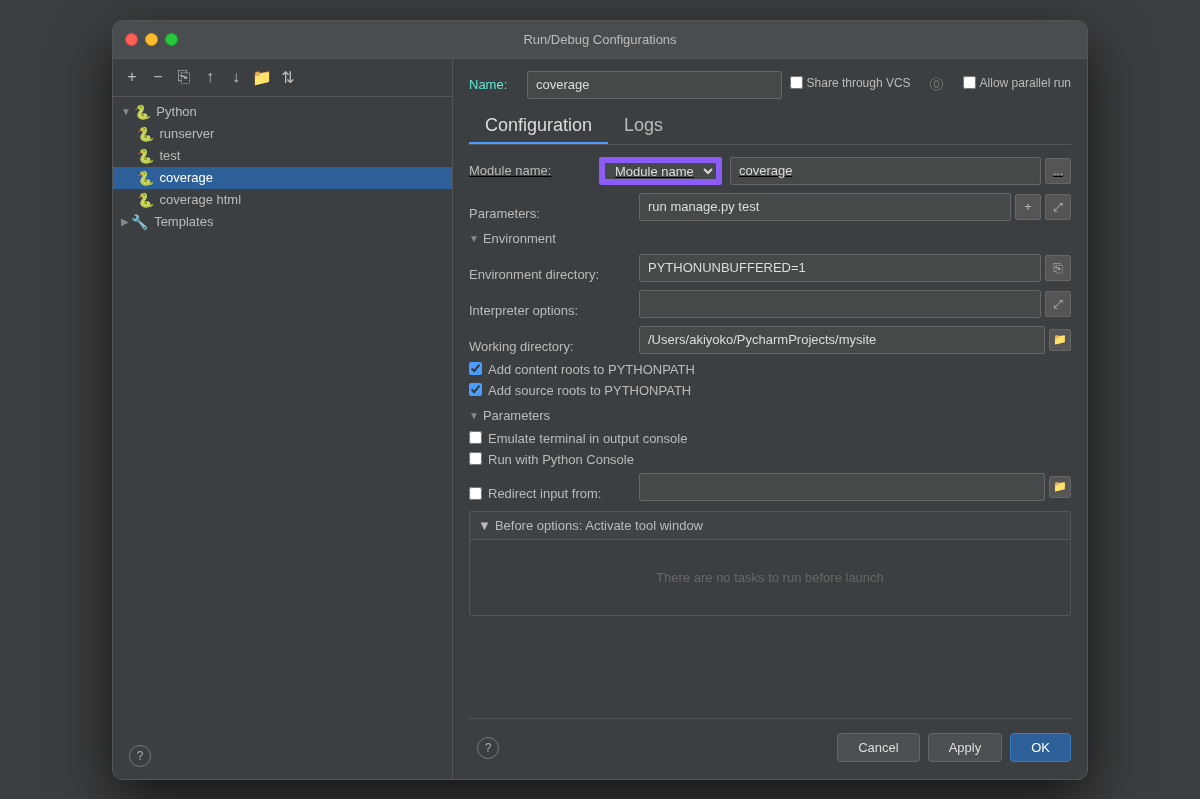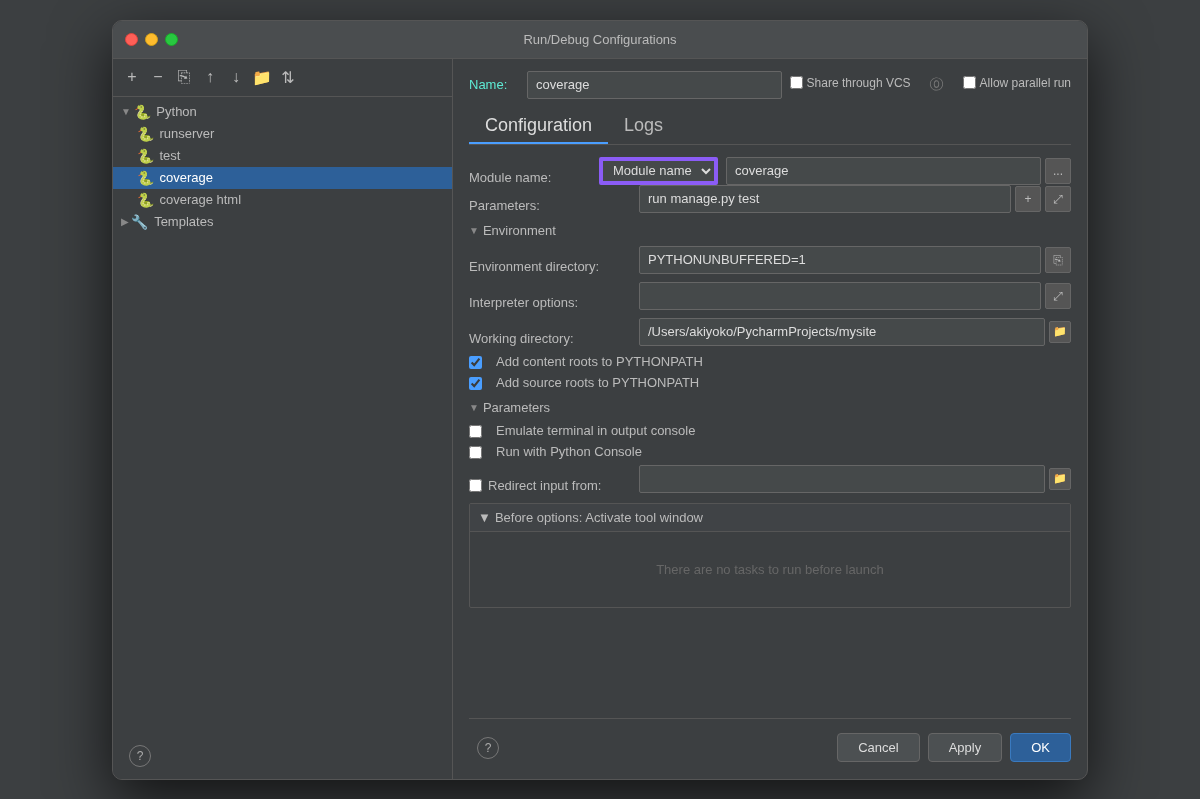--- a/index.html
+++ b/index.html
@@ -205,27 +205,28 @@
       background: #555;
       border: 1px solid #666;
       color: #bbb;
       cursor: pointer;
       border-radius: 2px;
       display: flex; align-items: center; justify-content: center;
       font-size: 12px;
     }
     .module-row {
       display: flex;
-      align-items: flex-end;
-      margin-bottom: 0;
+      align-items: center;
+      margin-bottom: 8px;
+      text-decoration: underline;
     }
     .module-label { color: #bbb; min-width: 130px; font-size: 13px; }
     .module-type-select {
       background: #45494a;
-      border: 4px solid #8b5cf6;
+      border: 6px solid #8b5cf6;
       color: #ddd;
       height: 28px;
       padding: 0 6px;
       border-radius: 2px;
       font-size: 13px;
       cursor: pointer;
     }
     .section-header {
       display: flex;
       align-items: center;
@@ -241,23 +242,23 @@
       border: 1px solid #666;
       color: #ddd;
       height: 28px;
       padding: 0 6px;
       border-radius: 2px;
       font-size: 13px;
       flex: 1;
     }
     .checkbox-row {
       display: flex;
-      align-items: flex-end;
+      align-items: flex-start;
       margin-bottom: 6px;
-      gap: 14px;
+      gap: 6px;
       color: #bbb;
       font-size: 13px;
     }
     .checkbox-row input[type="checkbox"] {
       accent-color: #4a9eff;
     }
     .before-launch-section {
       border: 1px solid #555;
       border-radius: 2px;
       margin-top: 10px;

